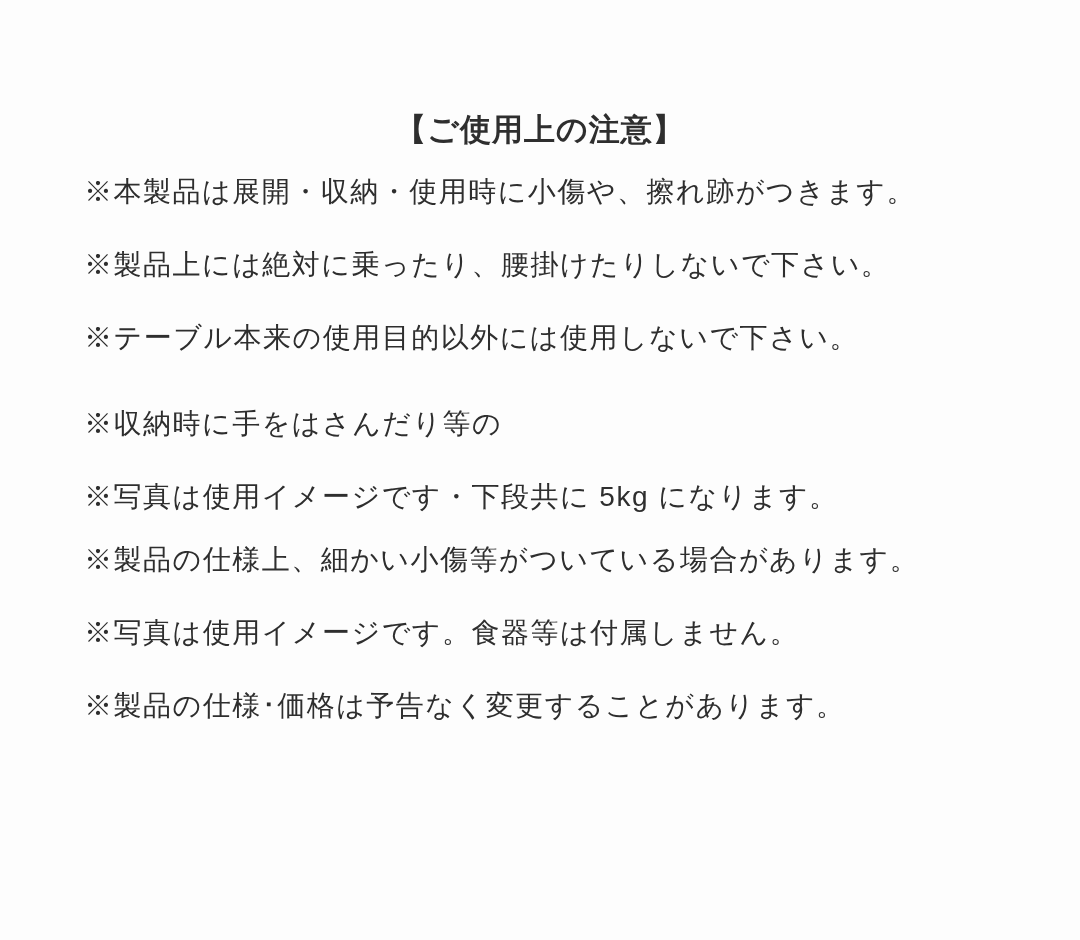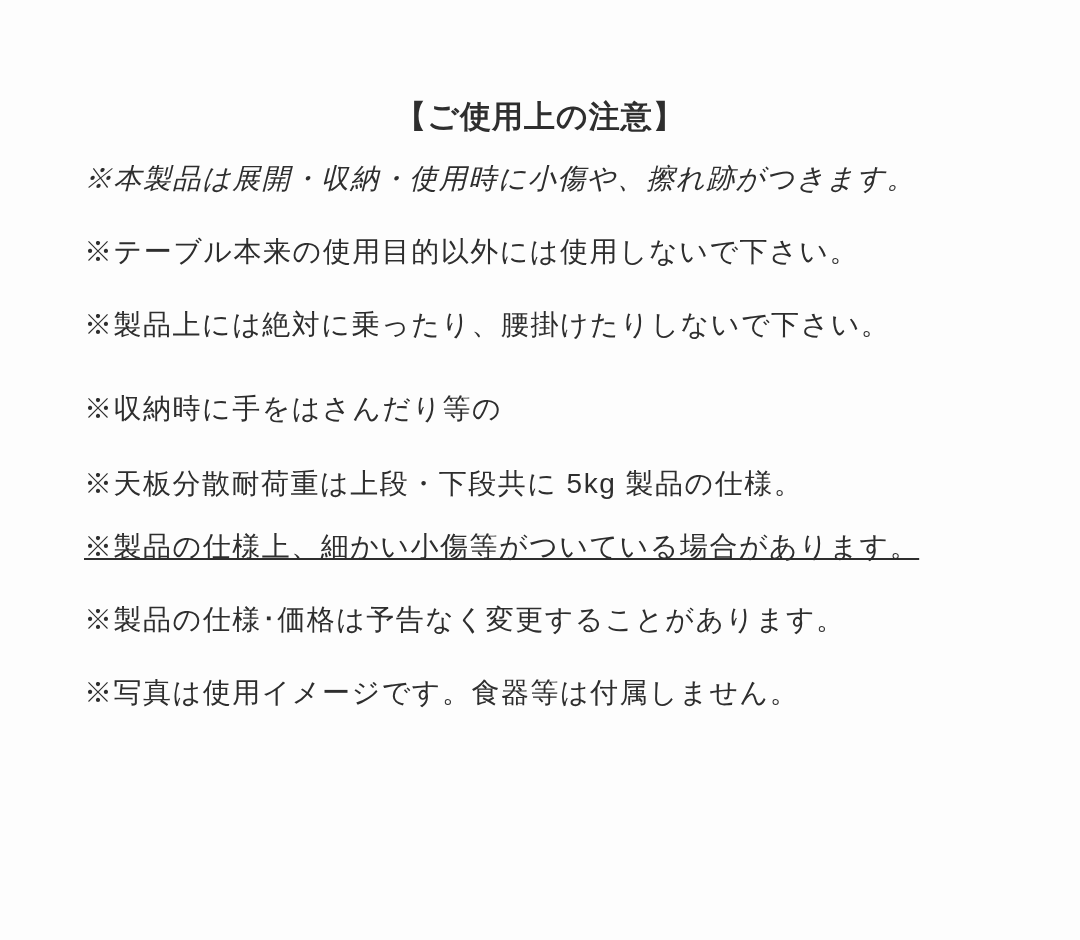--- a/index.html
+++ b/index.html
@@ -13,46 +13,44 @@
     overflow: hidden;
     font-family: "Liberation Sans", sans-serif;
     color: #2e2e2e;
     -webkit-font-smoothing: antialiased;
   }
   .doc {
     width: 1080px;
     height: 708px;
     box-sizing: border-box;
     padding: 0 40px 0 84px;
+    margin-top: 13px;
   }
   .doc-title {
     margin: 0;
     padding-top: 98px;
     text-align: center;
     font-size: 31px;
     font-weight: bold;
     letter-spacing: 1px;
     line-height: 38px;
     
     margin-left: -44px;
   }
   .para {
     margin-top: 27px;
   }
   .para.first {
     margin-top: 20px;
-    font-style: italic;
   }
   .para.gap-lg {
     margin-top: 40px;
-    font-family: Liberation Mono, monospace;
   }
   .para.gap-sm {
     margin-top: 17px;
-    text-decoration: underline;
   }
   .line {
     margin: 0;
     font-size: 28px;
     font-weight: 500;
     line-height: 46px;
     letter-spacing: 1.5px;
     white-space: nowrap;
   }
   .line.indent {
@@ -64,41 +62,41 @@
 
 <div class="doc">
 
   <h1 class="doc-title">【ご使用上の注意】</h1>
 
   <div class="para first">
     <p class="line">※本製品は展開・収納・使用時に小傷や、擦れ跡がつきます。</p>
   </div>
 
   <div class="para">
-    <p class="line">※テーブル本来の使用目的以外には使用しないで下さい。</p>
+    <p class="line">※製品上には絶対に乗ったり、腰掛けたりしないで下さい。</p>
   </div>
 
   <div class="para">
-    <p class="line">※製品上には絶対に乗ったり、腰掛けたりしないで下さい。</p>
+    <p class="line">※テーブル本来の使用目的以外には使用しないで下さい。</p>
   </div>
 
   <div class="para gap-lg">
     <p class="line">※収納時に手をはさんだり等の</p>
   </div>
 
   <div class="para">
-    <p class="line">※天板分散耐荷重は上段・下段共に 5kg 製品の仕様。</p>
+    <p class="line">※写真は使用イメージです・下段共に 5kg になります。</p>
   </div>
 
   <div class="para gap-sm">
     <p class="line">※製品の仕様上、細かい小傷等がついている場合があります。</p>
   </div>
 
   <div class="para">
-    <p class="line">※製品の仕様･価格は予告なく変更することがあります。</p>
+    <p class="line">※写真は使用イメージです。食器等は付属しません。</p>
   </div>
 
   <div class="para">
-    <p class="line">※写真は使用イメージです。食器等は付属しません。</p>
+    <p class="line">※製品の仕様･価格は予告なく変更することがあります。</p>
   </div>
 
 
 </div>
 
 </body></html>

